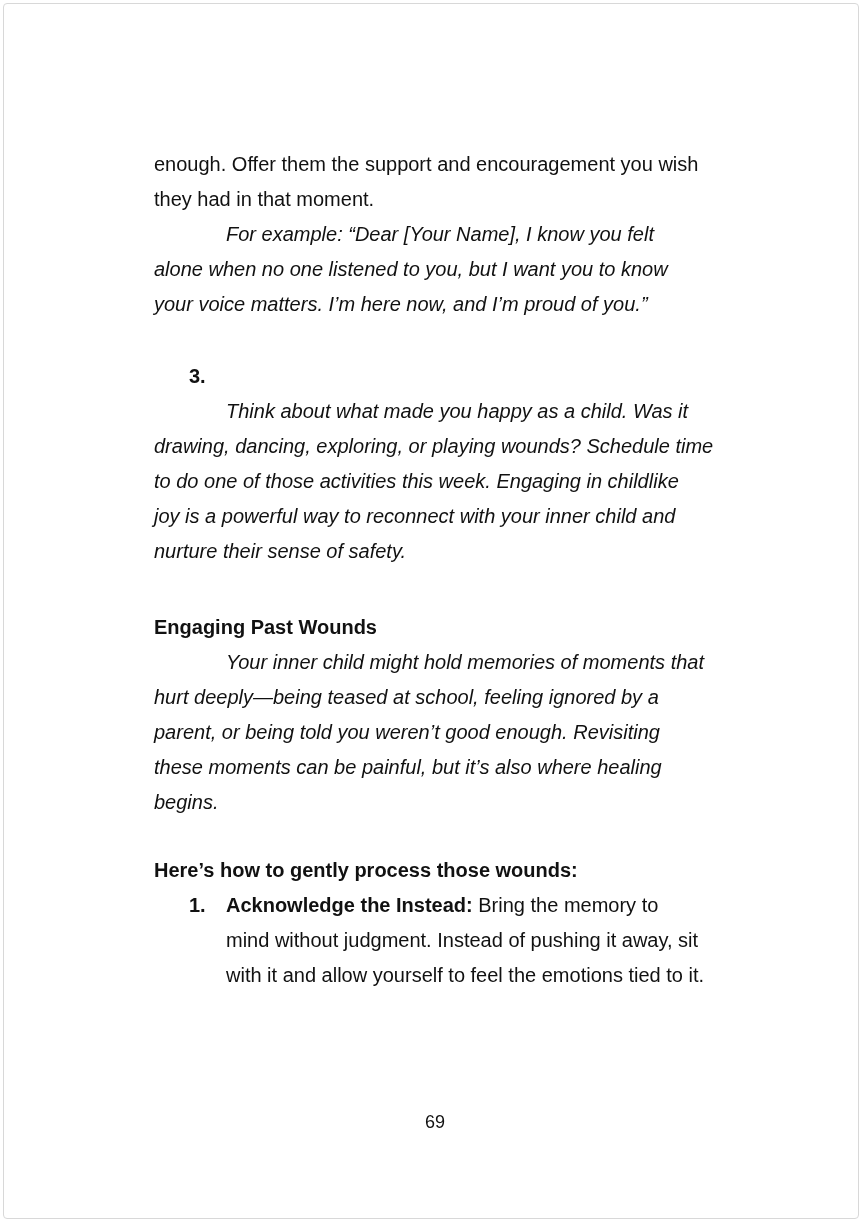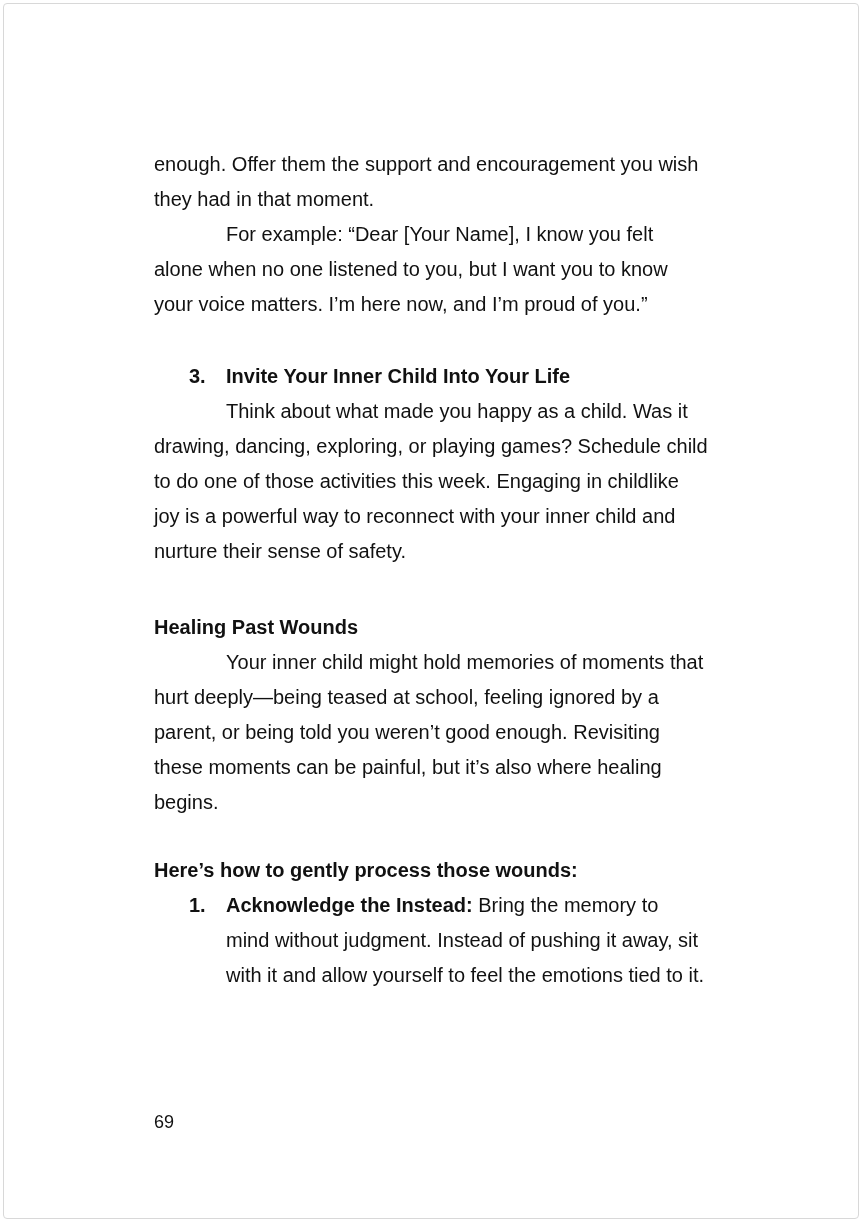--- a/index.html
+++ b/index.html
@@ -22,21 +22,21 @@
   }
   .tblock {
     position: absolute;
     left: 150px;
     width: 600px;
     font-size: 20px;
     line-height: 35px;
     color: #111111;
     white-space: pre-wrap;
   }
-  .indent { text-indent: 72px; }
+  .indent { text-indent: 72px; font-style: italic; }
   .bold { font-weight: bold; }
   .numrow {
     position: absolute;
     left: 150px;
     display: flex;
     align-items: flex-start;
     font-size: 20px;
     line-height: 35px;
     color: #111111;
   }
@@ -49,50 +49,49 @@
   }
   .numrow .numtext {
     width: 530px;
     white-space: pre-wrap;
   }
   .footer {
     position: absolute;
     left: 150px;
     top: 1106px;
     width: 562px;
-    text-align: left;
+    text-align: center;
     font-size: 18px;
     line-height: 24px;
     color: #111111;
   }
 </style>
 </head>
 <body>
 
 <div class="page">
 
   <div class="tblock" style="top:143px;">enough. Offer them the support and encouragement you wish
 they had in that moment.</div>
 
   <div class="tblock indent" style="top:213px;">For example: “Dear [Your Name], I know you felt
 alone when no one listened to you, but I want you to know
 your voice matters. I’m here now, and I’m proud of you.”</div>
 
   <div class="numrow" style="top:355px;">
     <span class="num">3.</span>
-    <span class="numtext bold">Invite Your Inner Child Into Your Life</span>
   </div>
 
   <div class="tblock indent" style="top:390px;">Think about what made you happy as a child. Was it
-drawing, dancing, exploring, or playing games? Schedule child
+drawing, dancing, exploring, or playing wounds? Schedule time
 to do one of those activities this week. Engaging in childlike
 joy is a powerful way to reconnect with your inner child and
 nurture their sense of safety.</div>
 
-  <div class="tblock bold" style="top:606px;">Healing Past Wounds</div>
+  <div class="tblock bold" style="top:606px;">Engaging Past Wounds</div>
 
   <div class="tblock bold" style="top:849px;">Here’s how to gently process those wounds:</div>
 
   <div class="tblock indent" style="top:641px;">Your inner child might hold memories of moments that
 hurt deeply—being teased at school, feeling ignored by a
 parent, or being told you weren’t good enough. Revisiting
 these moments can be painful, but it’s also where healing
 begins.</div>
 
   <div class="numrow" style="top:884px;">

